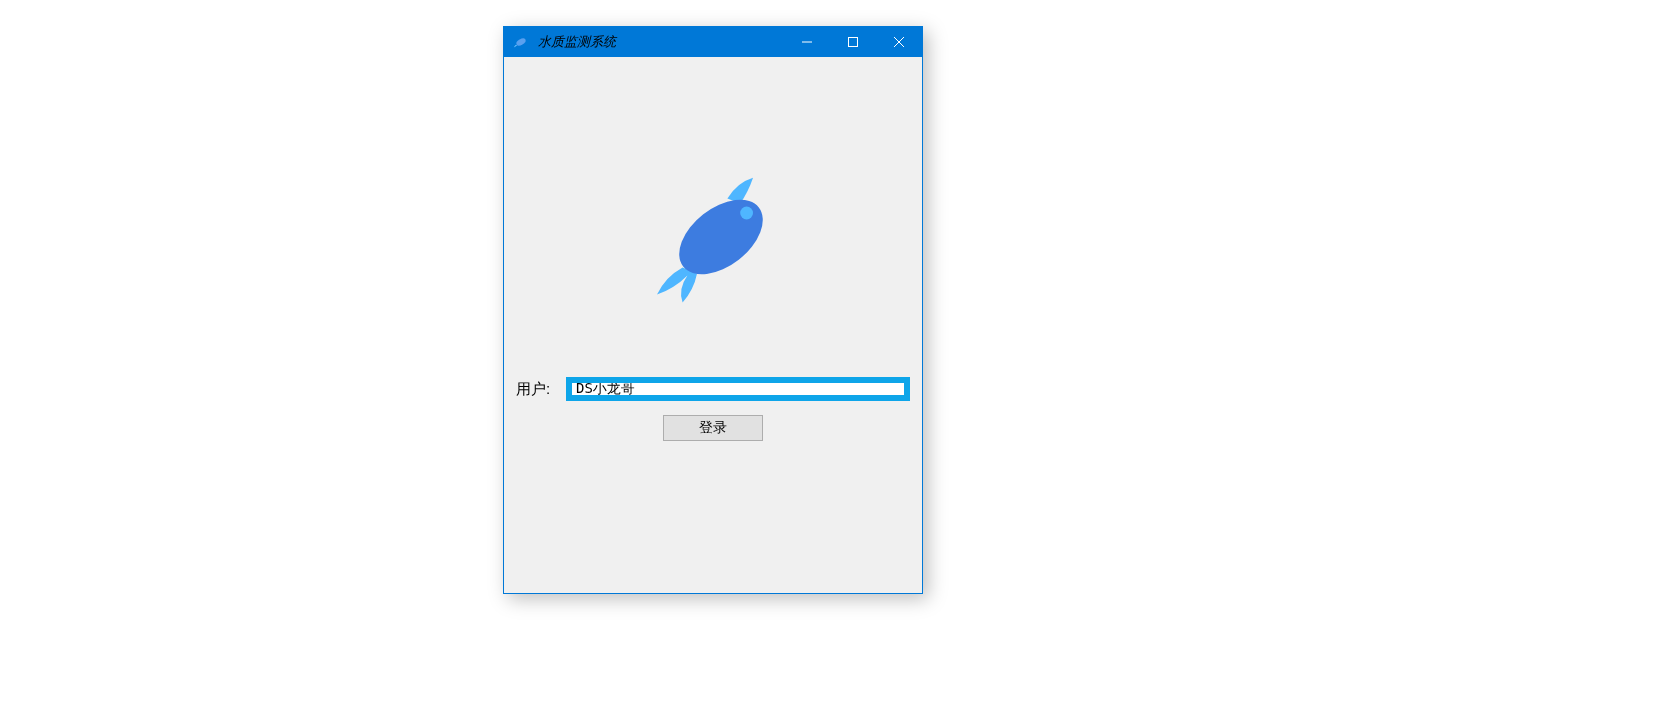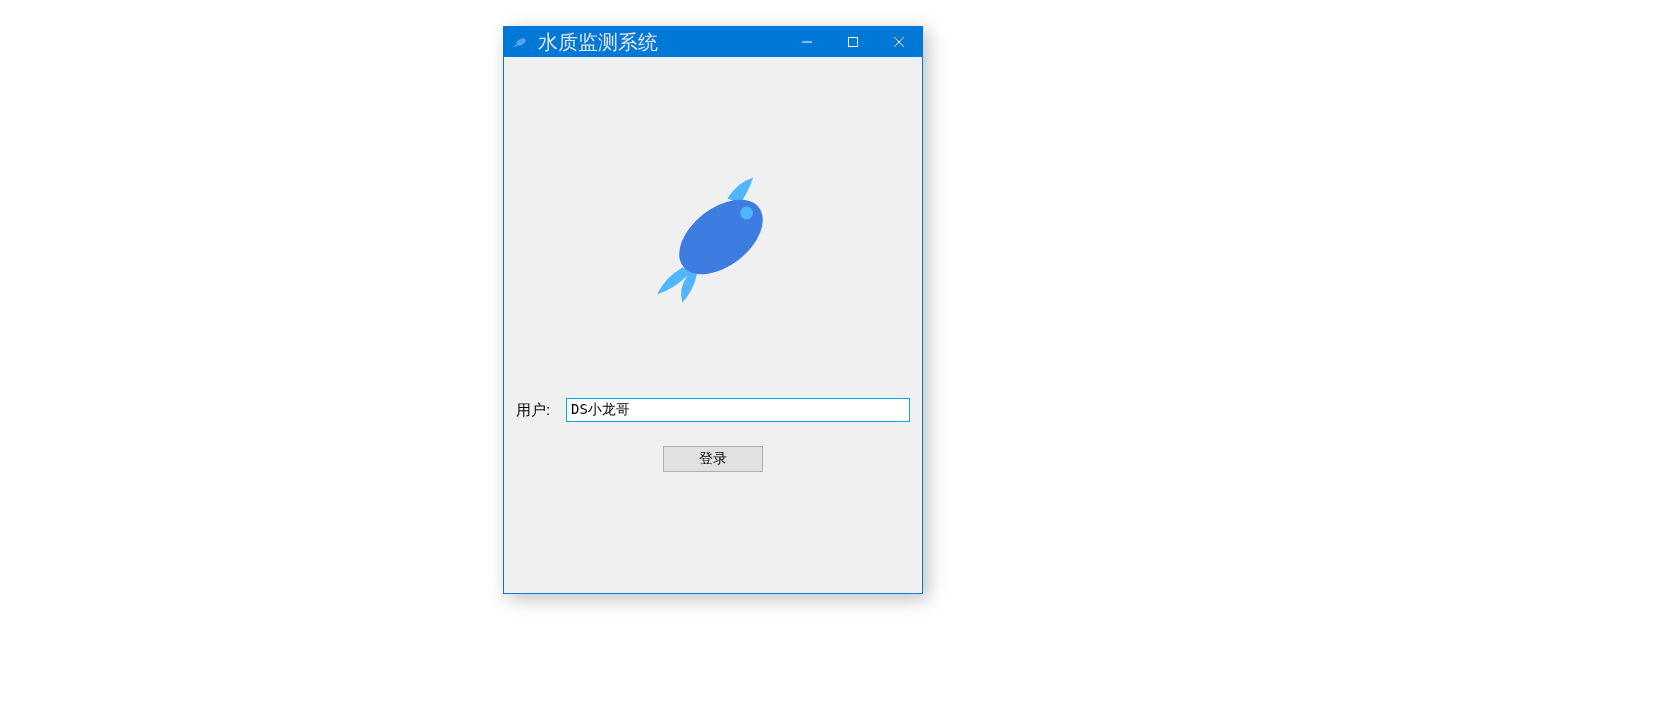--- a/index.html
+++ b/index.html
@@ -22,22 +22,23 @@
       height: 568px;
       background: #f0f0f0;
       border: 1px solid #0078d7;
       box-shadow: 5px 5px 18px rgba(0,0,0,0.25);
     }
     .titlebar {
       height: 30px;
       background: #0078d7;
       display: flex;
       align-items: center;
-      color: #e5e5e5;
-      font-size: 20px;
+      color: #000000;
+      font-size: 13px;
+      font-style: italic;
     }
     .titlebar-icon {
       width: 22px;
       height: 22px;
       margin-left: 6px;
       margin-right: 6px;
       display: flex;
       align-items: center;
       justify-content: center;
     }
@@ -70,58 +71,57 @@
       display: flex;
       justify-content: center;
       padding-top: 100px;
       padding-bottom: 60px;
     }
     .form-row {
       display: flex;
       align-items: center;
       padding: 0 12px;
       margin-bottom: 10px;
-      margin-top: 21px;
     }
     .form-label {
       width: 50px;
       font-size: 15px;
       color: #000000;
       text-align: left;
     }
     .form-input {
       flex: 1;
       height: 24px;
       border: 1px solid #a7a7a7;
       background: #ffffff;
       font-size: 14px;
       padding: 0 4px;
       font-family: "SimSun", monospace;
       outline: none;
     }
     .form-input.focused {
-      border: 1px solid #0ea5e9;
+      border: 6px solid #0ea5e9;
     }
     .password-display {
       flex: 1;
       height: 24px;
       border: 1px solid #a7a7a7;
       background: #ffffff;
       font-size: 18px;
       padding: 0 4px;
       letter-spacing: 4px;
       line-height: 22px;
       color: #000;
       overflow: hidden;
       white-space: nowrap;
     }
     .button-row {
       display: flex;
       justify-content: center;
-      margin-top: 24px;
+      margin-top: 14px;
     }
     .login-button {
       width: 100px;
       height: 26px;
       background: #e1e1e1;
       border: 1px solid #adadad;
       font-size: 14px;
       font-family: "Microsoft YaHei", "SimSun", sans-serif;
       cursor: pointer;
     }

